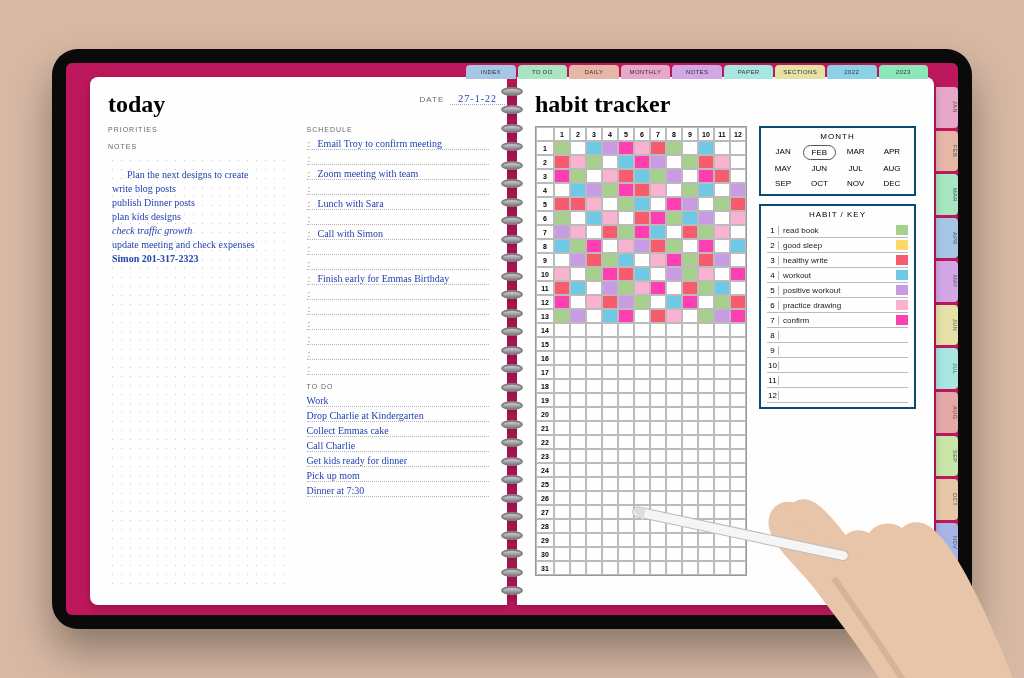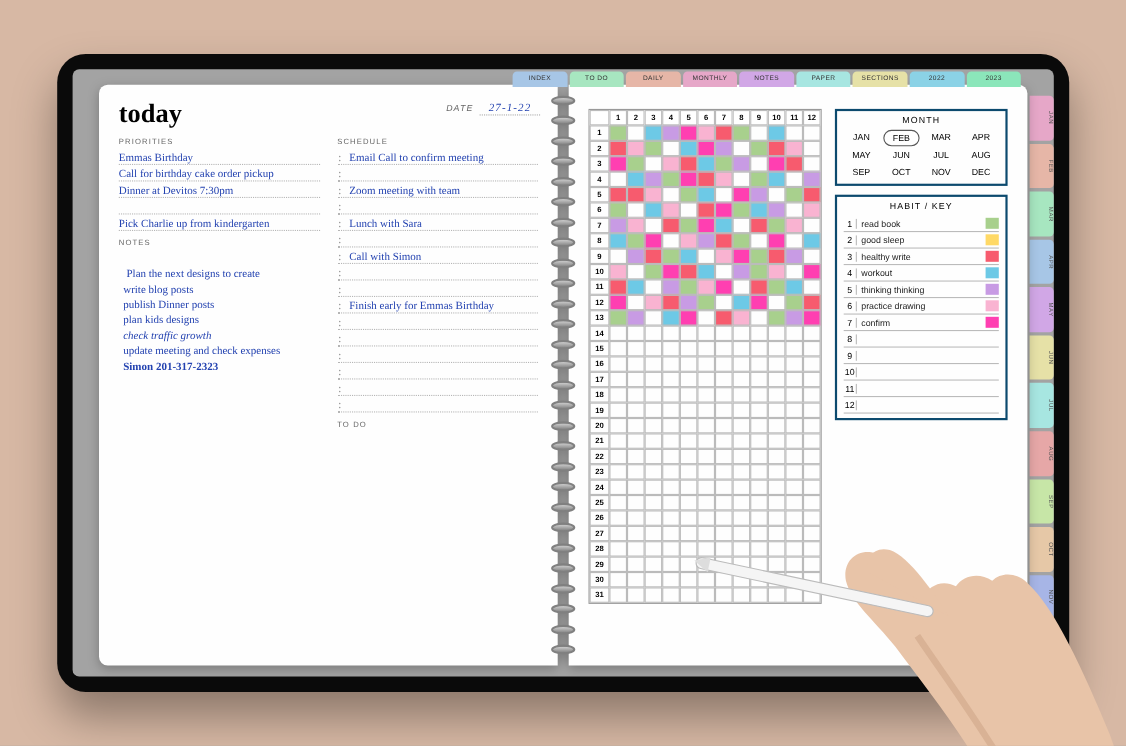--- a/index.html
+++ b/index.html
@@ -13,21 +13,21 @@
   .tablet {
     width: 920px; height: 580px;
     background: #0a0a0a;
     border-radius: 26px;
     padding: 14px;
     box-shadow: 0 22px 40px rgba(0,0,0,.35);
     position: relative;
   }
   .screen {
     width: 100%; height: 100%;
-    background: #a3a3a3;
+    background: #be185d;
     border-radius: 6px;
     position: relative; overflow: hidden;
   }
   
   .top-tabs {
     position: absolute; top: 2px; left: 400px; right: 30px;
     display: flex; gap: 2px; z-index: 4;
   }
   .top-tabs .tab {
     flex: 1; height: 14px; border-radius: 4px 4px 0 0;
@@ -79,22 +79,22 @@
     font-size: 10px; color: #2342b0;
   }
   .ruled { position: relative; }
   .ruled .line {
     border-bottom: 1px dotted #b5b5b5; height: 15px; display: flex; align-items: flex-end;
   }
   .left-cols { display: flex; gap: 16px; height: calc(100% - 28px); }
   .col { flex: 1; display: flex; flex-direction: column; }
   .date-row {
     display: flex; justify-content: flex-end; align-items: baseline; gap: 6px;
-    position: absolute; right: 16px; top: 16px;
-    font-size: 8px; color: #666; font-family: Arial, sans-serif; letter-spacing: 1px; font-style: italic;
+    position: absolute; right: 2px; top: 16px;
+    font-size: 8px; color: #666; font-family: Arial, sans-serif; letter-spacing: 1px;
   }
   .dotted-area {
     flex: 1; margin-top: 4px;
     background-image: radial-gradient(#c8c8c8 .6px, transparent .6px);
     background-size: 9px 9px;
     padding: 10px 4px;
   }
   
   .grid-wrap { display: flex; gap: 12px; margin-top: 8px; }
   .habit-grid {
@@ -170,48 +170,41 @@
       <div class="page left">
         <h1 class="script">today</h1>
         <div class="date-row">
           <span>DATE</span>
           <span class="hand" style="border-bottom:1px dotted #aaa;padding:0 8px;">27-1-22</span>
         </div>
 
         <div class="left-cols">
           <div class="col">
             <div class="section-label">PRIORITIES</div>
-            <div class="ruled" id="priorities">
-                <div class="line hand">Emmas Birthday</div>
-                <div class="line hand">Call for birthday cake order pickup</div>
-                <div class="line hand">Dinner at Devitos 7:30pm</div>
-                <div class="line hand"></div>
-                <div class="line hand">Pick Charlie up from kindergarten</div>
-              </div>
 
             <div class="section-label">NOTES</div>
             <div class="dotted-area hand" id="notes">
-                <div style="margin: 3px 3px;">Plan the next designs to create</div>
+                <div style="margin: 3px 15px;">Plan the next designs to create</div>
                 <div style="margin: 3px 0px;">write blog posts</div>
                 <div style="margin: 3px 0px;">publish Dinner posts</div>
                 <div style="margin: 3px 0px;">plan kids designs</div>
                 <div style="margin: 3px 0px;"></div>
                 <div style="margin: 3px 0px; font-style: italic;">check traffic growth</div>
                 <div style="margin: 3px 0px;">update meeting and check expenses</div>
                 <div style="margin: 3px 0px;"></div>
                 <div style="margin: 3px 0px; font-weight: bold;">Simon 201-317-2323</div>
               </div>
           </div>
 
           <div class="col">
             <div class="section-label">SCHEDULE</div>
             <div class="ruled" id="schedule">
                 <div class="line hand">
                   <span class="bullet">:</span>
-                  <span>Email Call to confirm meeting</span>
+                  <span>Email Troy to confirm meeting</span>
                 </div>
                 <div class="line hand">
                   <span class="bullet">:</span>
                   <span></span>
                 </div>
                 <div class="line hand">
                   <span class="bullet">:</span>
                   <span>Zoom meeting with team</span>
                 </div>
                 <div class="line hand">
@@ -262,20 +255,29 @@
                   <span class="bullet">:</span>
                   <span></span>
                 </div>
                 <div class="line hand">
                   <span class="bullet">:</span>
                   <span></span>
                 </div>
               </div>
 
             <div class="section-label">TO DO</div>
+            <div class="ruled" id="todo">
+                <div class="line hand">Work</div>
+                <div class="line hand">Drop Charlie at Kindergarten</div>
+                <div class="line hand">Collect Emmas cake</div>
+                <div class="line hand">Call Charlie</div>
+                <div class="line hand">Get kids ready for dinner</div>
+                <div class="line hand">Pick up mom</div>
+                <div class="line hand">Dinner at 7:30</div>
+              </div>
           </div>
         </div>
       </div>
 
       <div class="rings" id="rings">
           <div class="ring"></div>
           <div class="ring"></div>
           <div class="ring"></div>
           <div class="ring"></div>
           <div class="ring"></div>
@@ -298,20 +300,21 @@
           <div class="ring"></div>
           <div class="ring"></div>
           <div class="ring"></div>
           <div class="ring"></div>
           <div class="ring"></div>
           <div class="ring"></div>
           <div class="ring"></div>
         </div>
 
       <div class="page right">
+        <h1 class="script">habit tracker</h1>
 
         <div class="grid-wrap">
           <div class="habit-grid" id="habit-grid">
               <div class="hdr"></div>
               <div class="hdr">1</div>
               <div class="hdr">2</div>
               <div class="hdr">3</div>
               <div class="hdr">4</div>
               <div class="hdr">5</div>
               <div class="hdr">6</div>
@@ -762,21 +765,21 @@
                     <div class="t">healthy write</div>
                     <div class="sw c1 cell"></div>
                   </div>
                   <div class="kr">
                     <div class="n">4</div>
                     <div class="t">workout</div>
                     <div class="sw c3 cell"></div>
                   </div>
                   <div class="kr">
                     <div class="n">5</div>
-                    <div class="t">thinking thinking</div>
+                    <div class="t">positive workout</div>
                     <div class="sw c5 cell"></div>
                   </div>
                   <div class="kr">
                     <div class="n">6</div>
                     <div class="t">practice drawing</div>
                     <div class="sw c4 cell"></div>
                   </div>
                   <div class="kr">
                     <div class="n">7</div>
                     <div class="t">confirm</div>

